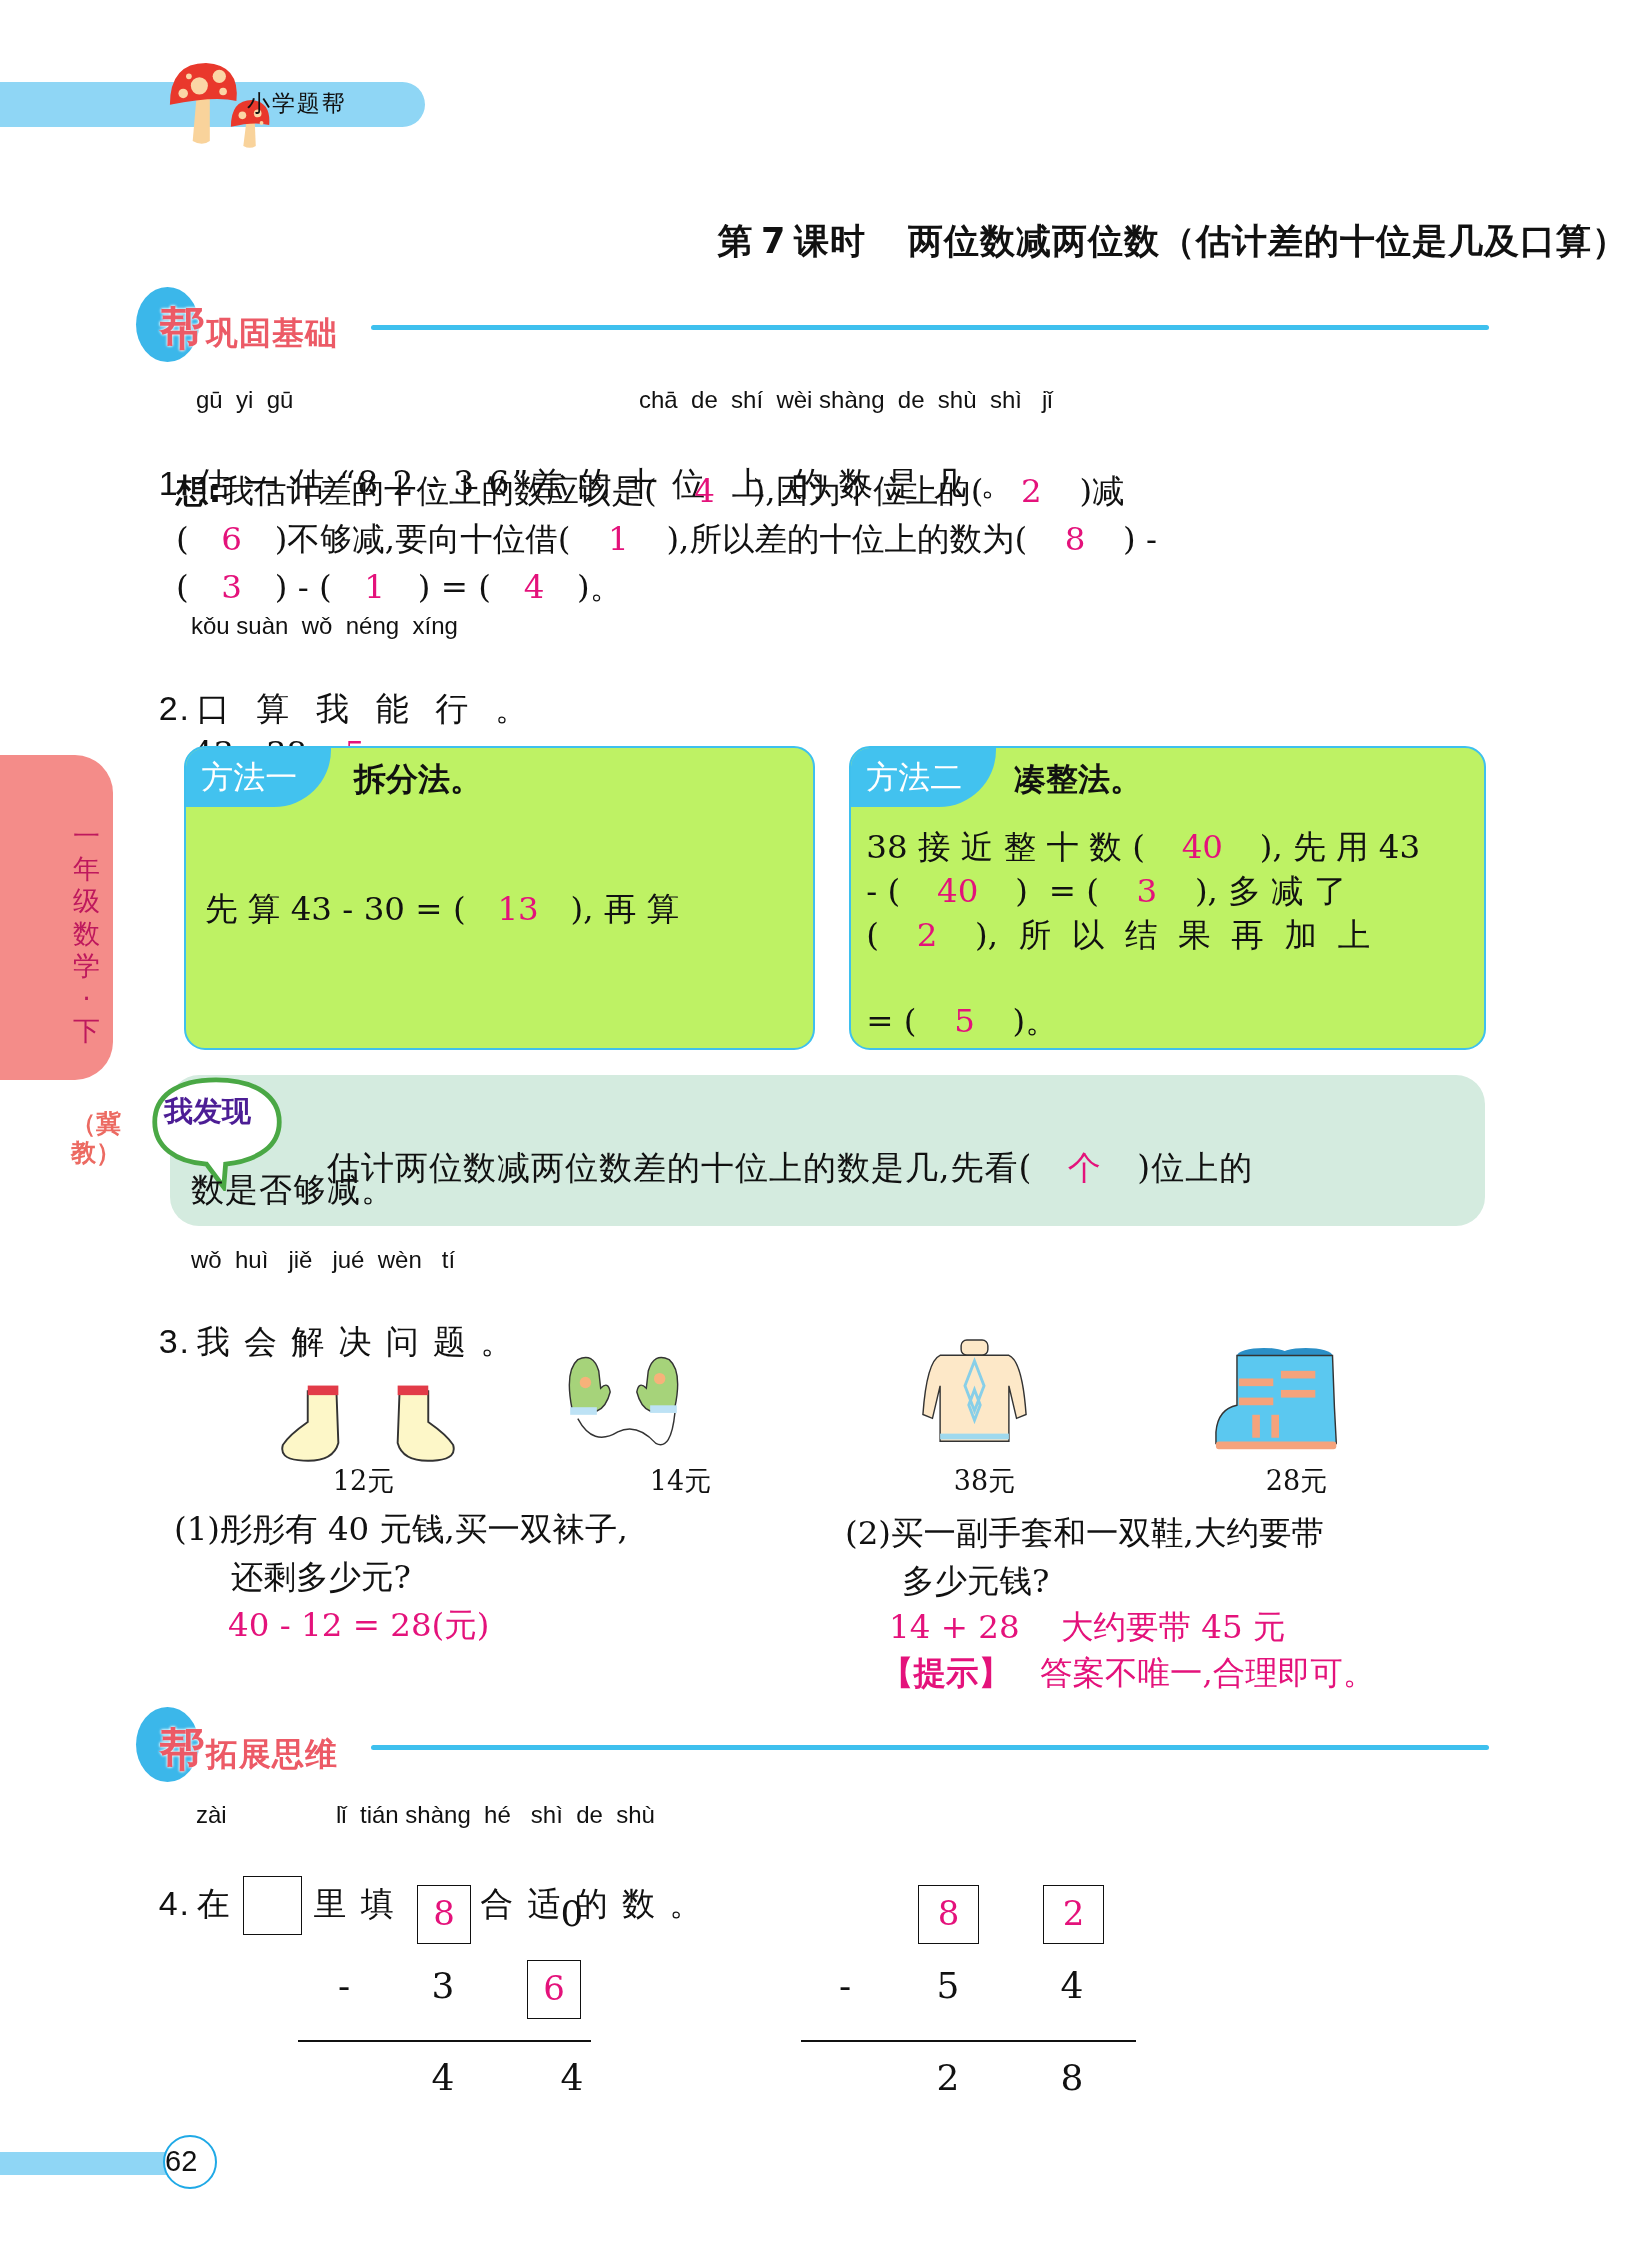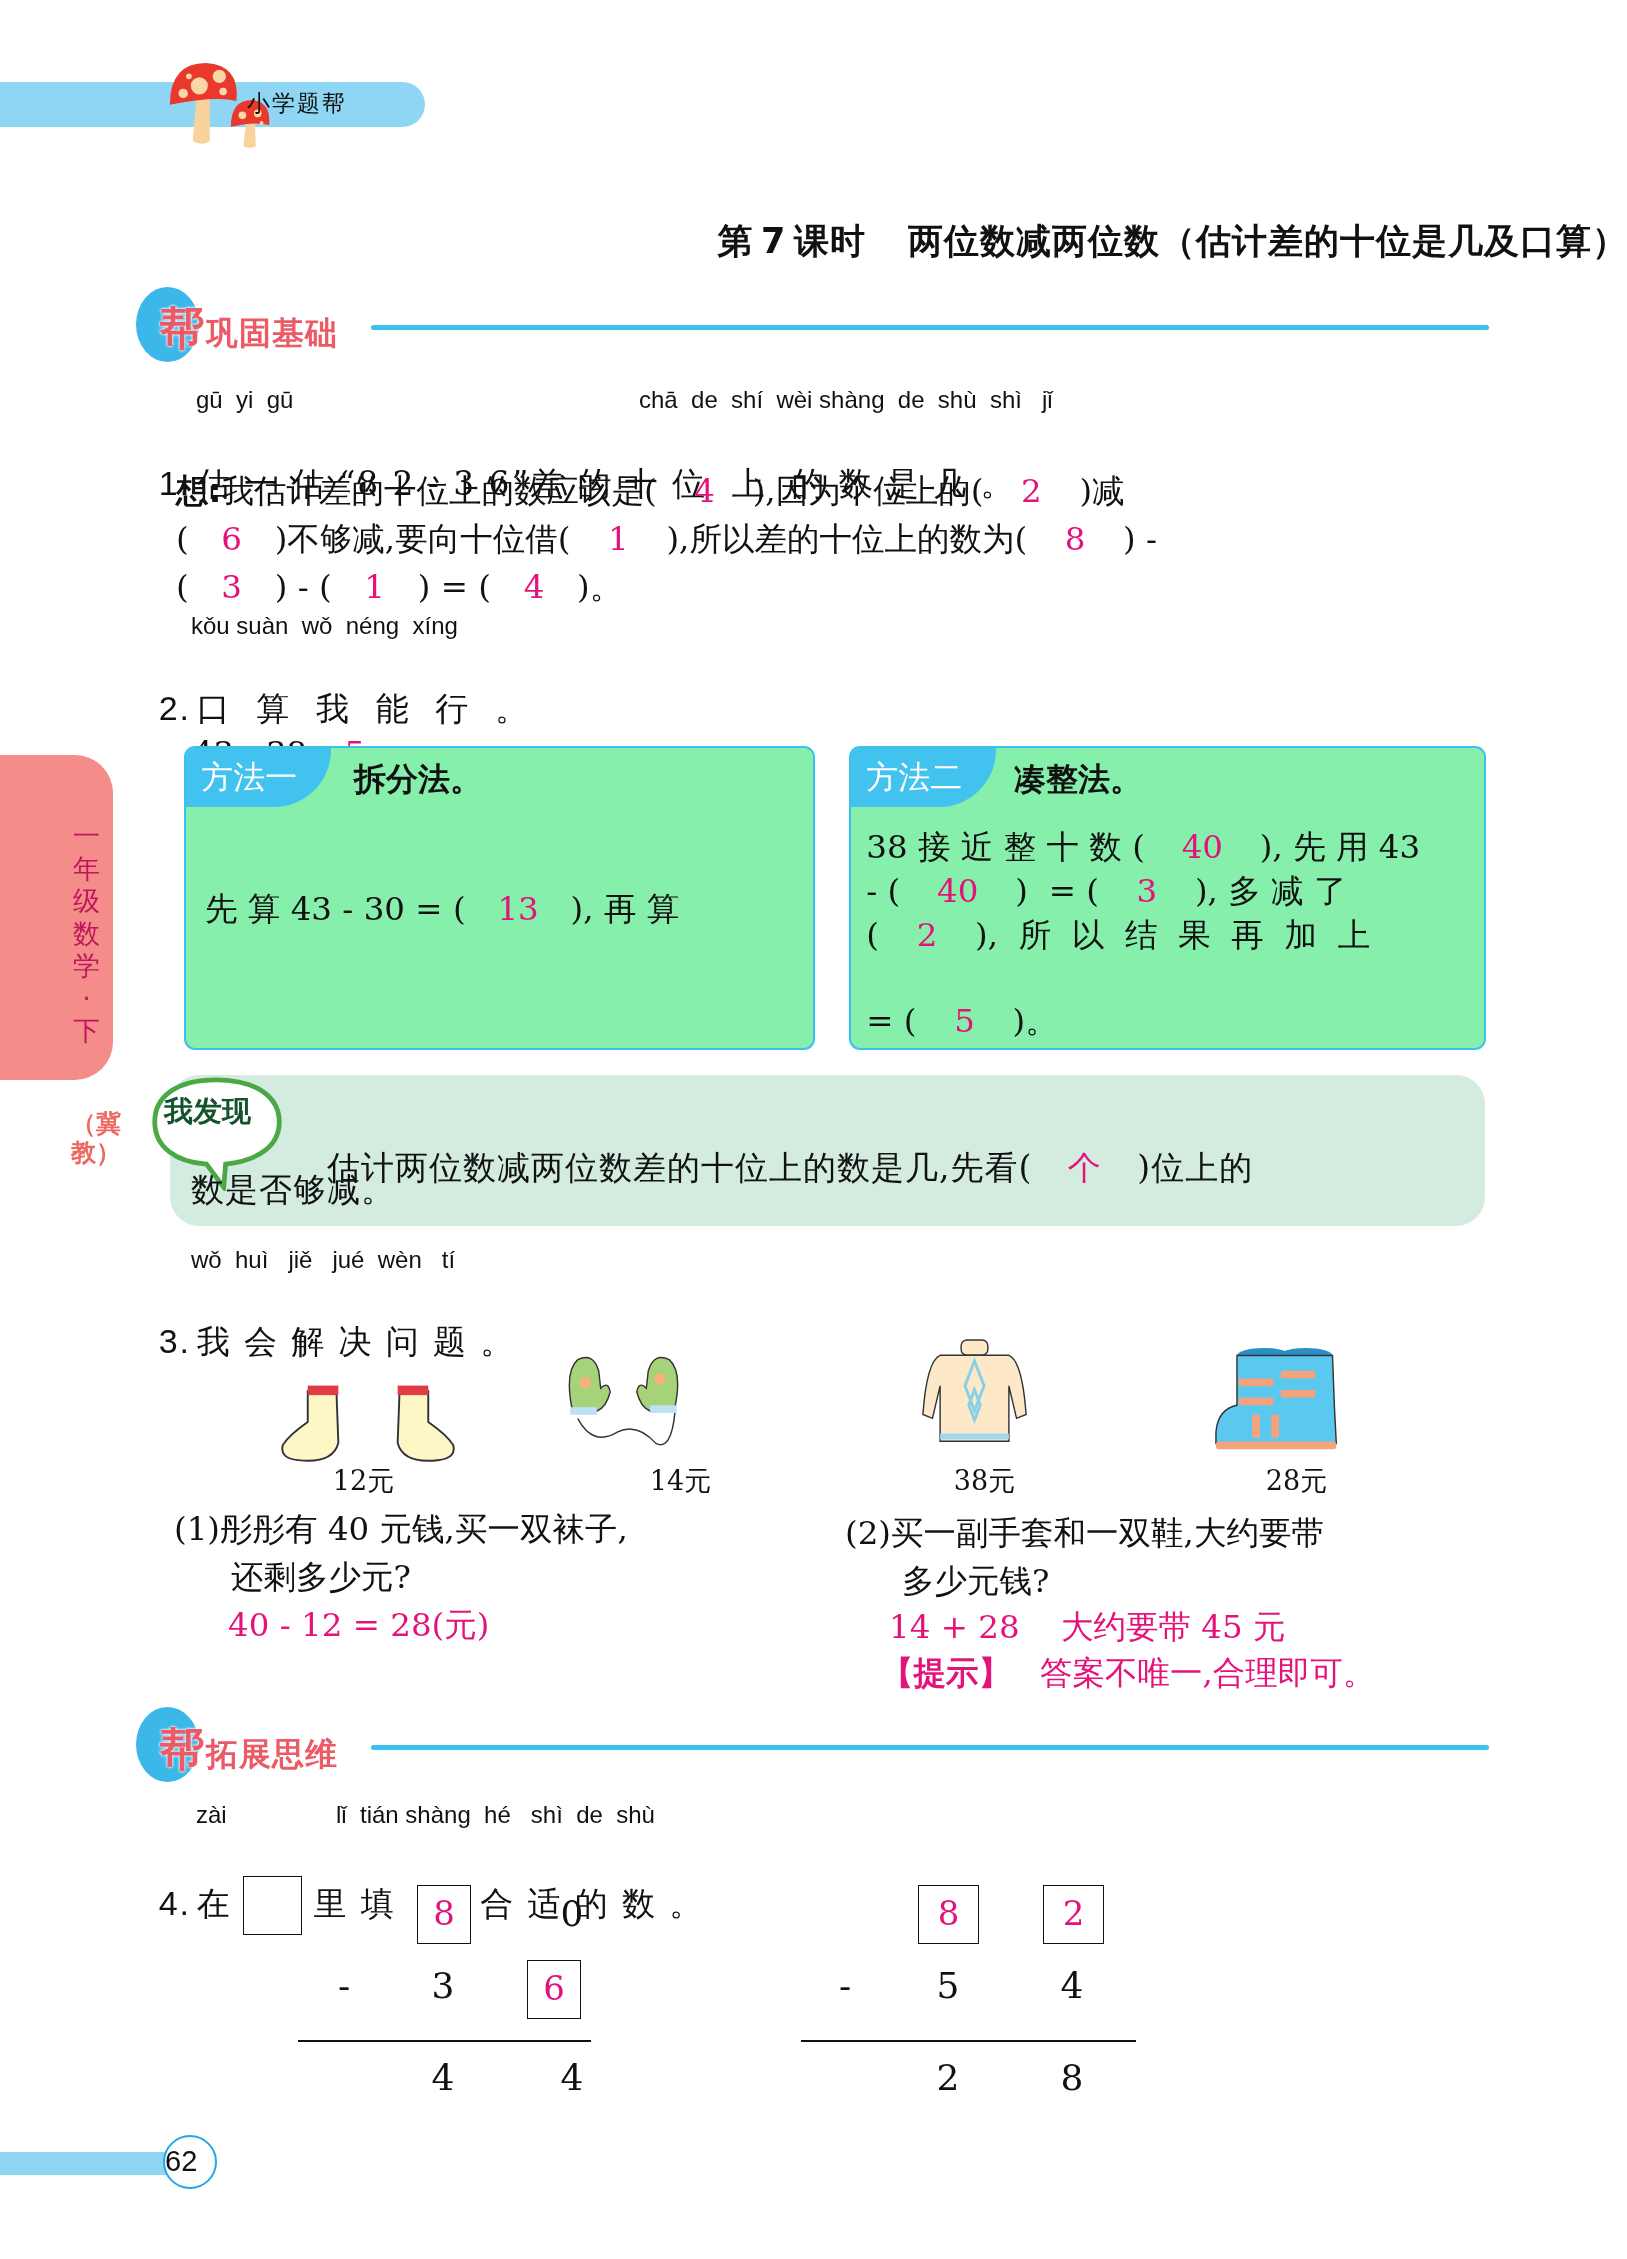--- a/index.html
+++ b/index.html
@@ -25,34 +25,34 @@
   .sec-title .big{font-size:46px}
   .sec-line{height:4.8px;background:#3ec0ee;border-radius:2.9px}
 
   .pinyin{font-family:"Liberation Sans","DejaVu Sans",sans-serif;font-size:24px;color:#111;white-space:pre}
   .qline{font-size:33px;white-space:pre;letter-spacing:1.9px}
   .qnum{font-family:"Liberation Sans",sans-serif;font-size:34px;margin-right:5.7px}
   .think{font-size:32.5px;white-space:nowrap}
   .think b{font-family:"DejaVu Sans",sans-serif;font-weight:bold}
 
   
-  .mbox{border:2.9px solid #3ec0ee;border-radius:11px;background:#86efac;overflow:hidden}
+  .mbox{border:2.9px solid #3ec0ee;border-radius:21px;background:#bef264;overflow:hidden}
   .mtab{position:absolute;left:0;top:0;height:59px;width:145px;background:#42c2ef;border-radius:0 0 57px 0;color:#fff;font-family:"DejaVu Sans",sans-serif;font-size:32px;padding:7.6px 0 0 15.3px}
   .mname{position:absolute;top:9.6px;font-family:"DejaVu Sans",sans-serif;font-weight:bold;font-size:32px}
   .mtext{position:absolute;font-size:32.5px;white-space:pre}
 
   
   .side-tab{left:0;top:755px;width:113px;height:325px;background:#f48c89;border-radius:0 38px 38px 0}
   .side-text{left:73px;top:820px;width:27px;color:#be185d;font-family:"DejaVu Sans",sans-serif;font-weight:normal;font-size:27px;line-height:32.5px;text-align:center}
   .side-pub{left:71px;top:1109px;width:29px;color:#ec6a62;font-family:"DejaVu Sans",sans-serif;font-weight:bold;font-size:25px;line-height:29px;text-align:center}
 
   
   .disc{left:170px;top:1075px;width:1315px;height:151px;background:#d4ebdf;border-radius:29px}
   .disc-bubble{left:149px;top:1074px;width:136px;height:117px}
-  .disc-label{left:164px;top:1092px;font-family:"DejaVu Sans",sans-serif;font-weight:bold;font-size:29px;color:#14532d}
+  .disc-label{left:164px;top:1092px;font-family:"DejaVu Sans",sans-serif;font-weight:bold;font-size:29px;color:#4c1d95}
   .disc-text{font-size:33px;white-space:pre;letter-spacing:1px}
 
   .price{font-size:27px;text-align:center;width:115px}
   .ans{font-size:32.5px;white-space:pre}
 
   .box{position:absolute;border:1.9px solid #111;background:#fff;text-align:center;font-size:34px;line-height:55px}
   .vdigit{position:absolute;font-size:36px;width:38px;text-align:center}
   .hline{position:absolute;height:1.9px;background:#111}
 
   .foot-band{left:0;top:2152px;width:172px;height:23px;background:#8fd6f5}

